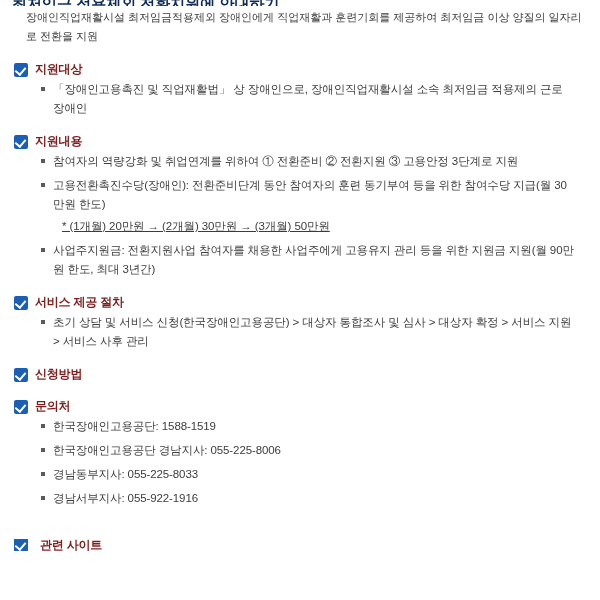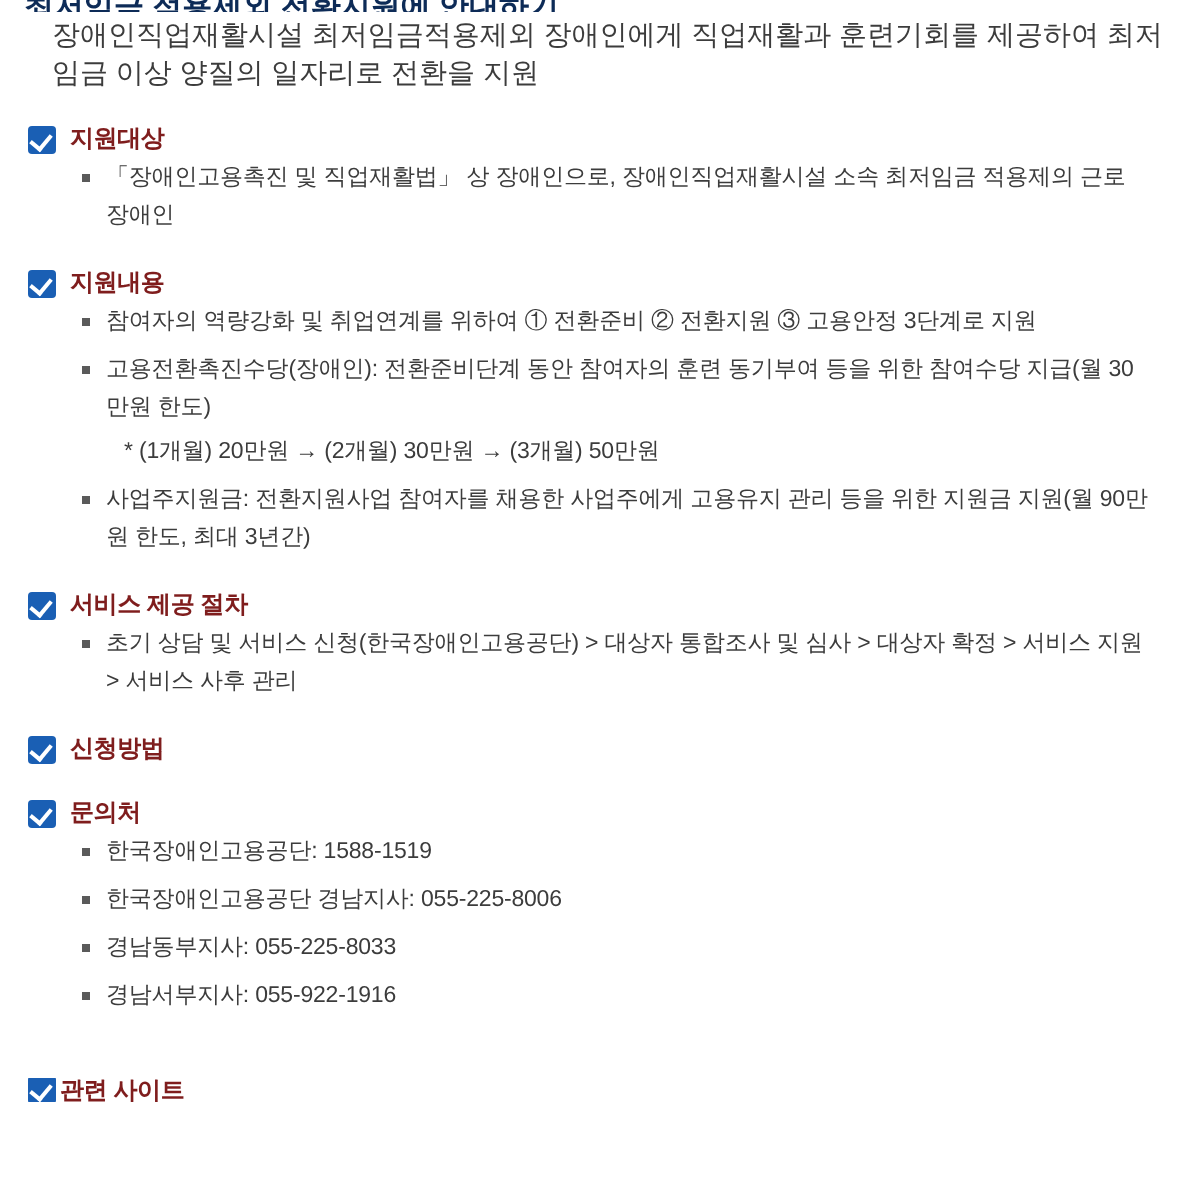--- a/index.html
+++ b/index.html
@@ -28,21 +28,21 @@
     font-weight: bold;
     color: #0d2b57;
     padding: 0 12px;
     height: 10px;
     overflow: hidden;
     line-height: 16px;
     margin-top: -4px;
   }
 
   .intro {
-    font-size: 14px;
+    font-size: 11px;
     line-height: 19px;
     color: #3c3c3c;
     padding: 2px 14px 0 26px;
     text-indent: 0;
   }
 
   
   .section {
     padding: 0 14px 0 14px;
   }
@@ -98,31 +98,32 @@
     position: absolute;
     left: 1px;
     top: 7px;
     width: 4px;
     height: 4px;
     background: #5a5a5a;
   }
   ul.items > li.sub {
     padding-left: 22px;
     margin-top: -2px;
+    text-decoration: underline;
   }
   ul.items > li.sub::before {
     display: none;
   }
   .bottom-heading {
     position: absolute;
     left: 14px;
     bottom: 0;
     display: flex;
     align-items: center;
-    gap: 2px;
+    gap: 12px;
     height: 12px;
     overflow: hidden;
   }
   .bottom-heading .sec-title {
     line-height: 14px;
   }
 </style>
 </head>
 <body>
 

